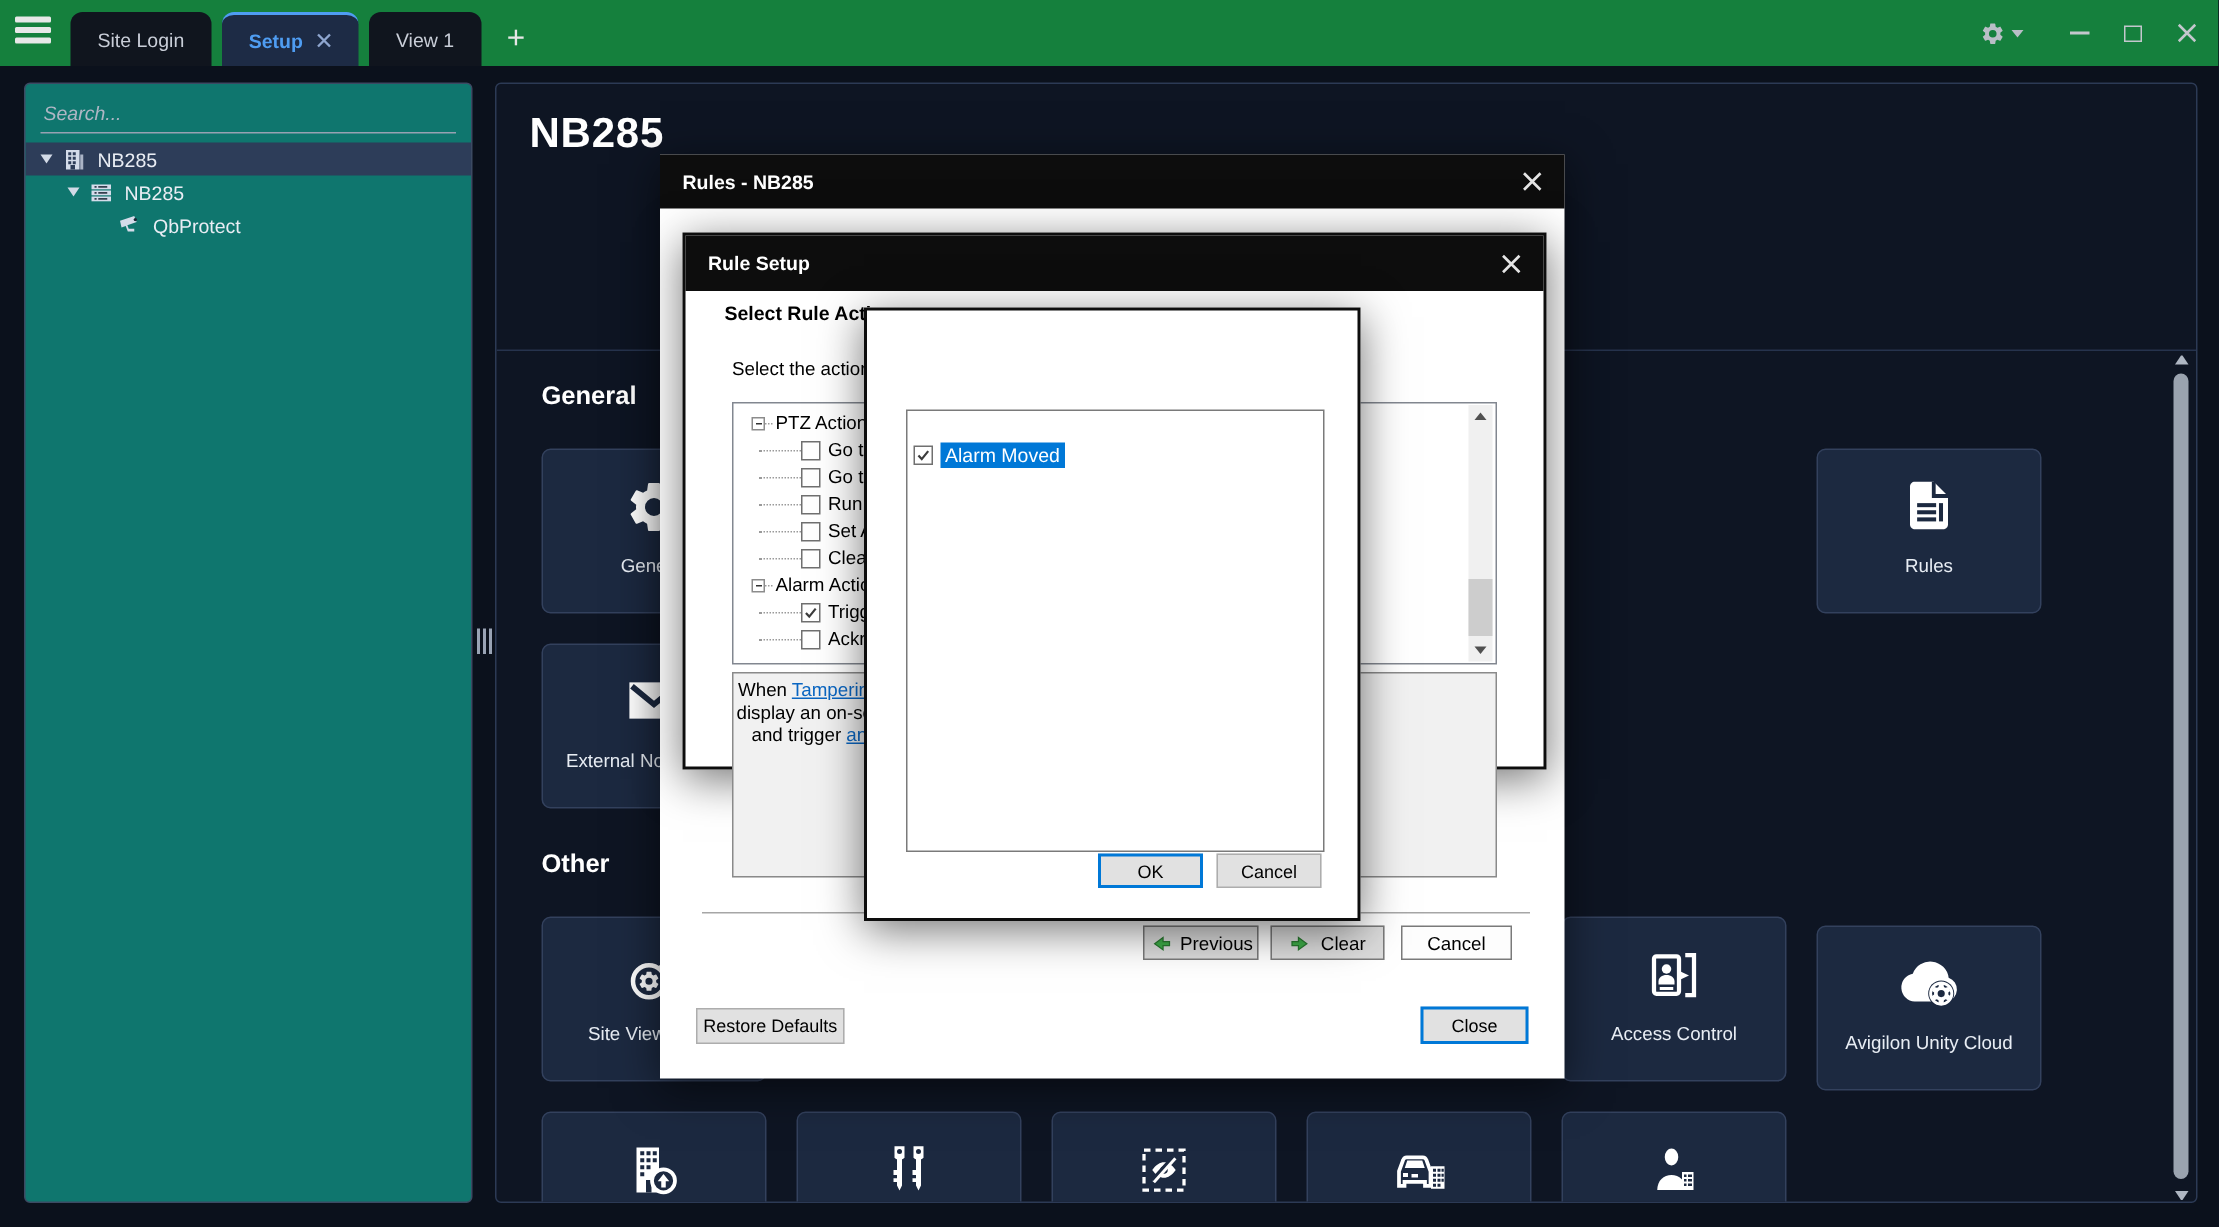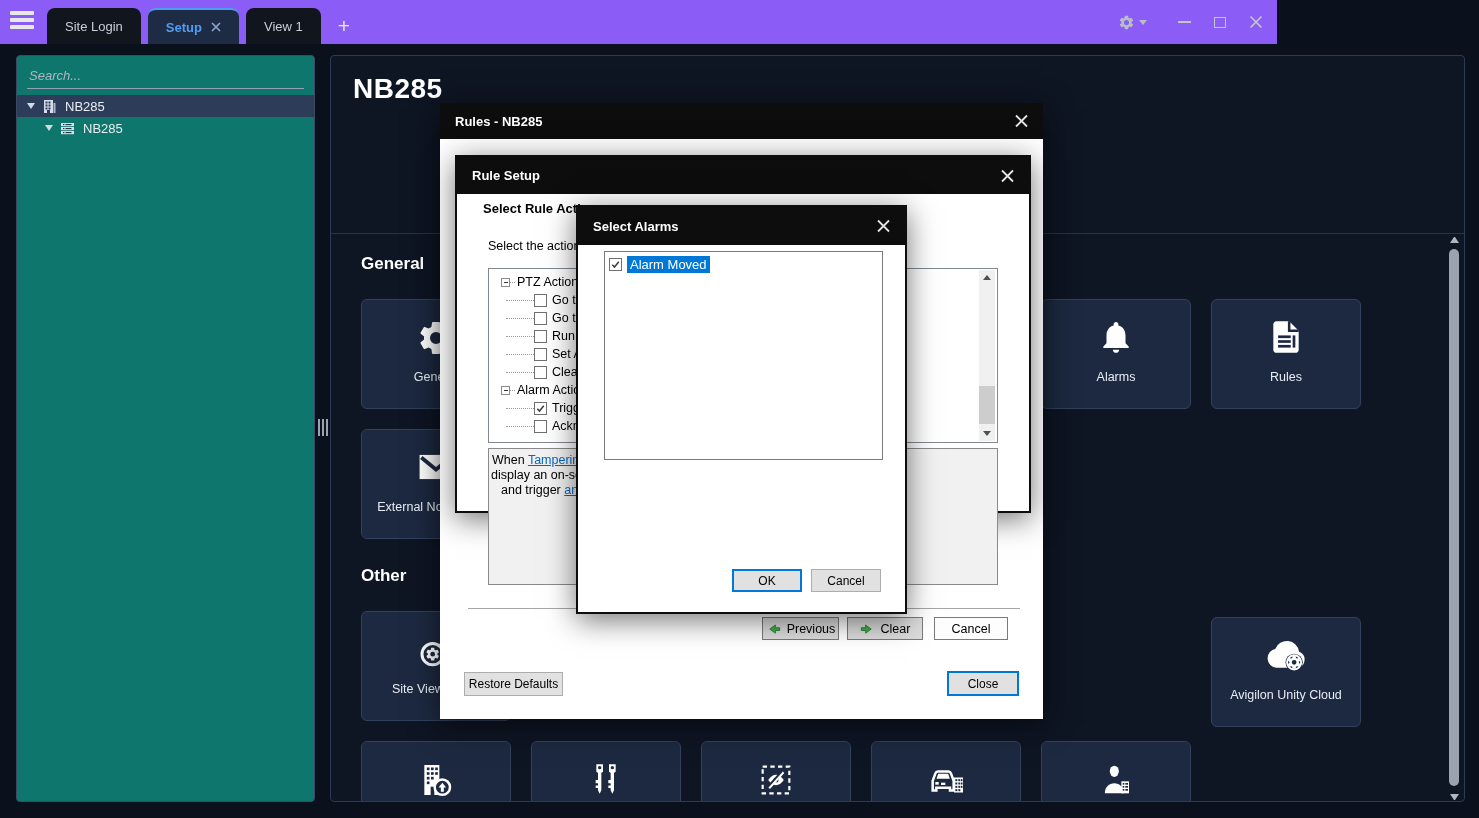--- a/index.html
+++ b/index.html
@@ -1,20 +1,20 @@
 <!DOCTYPE html>
 <html><head>
 <meta charset="utf-8">
 <style>
   * { margin:0; padding:0; box-sizing:border-box; }
   html,body { width:1479px; height:818px; overflow:hidden; }
   body { font-family:"Liberation Sans", sans-serif; background:#0b111c; position:relative; }
 
   
-  .topbar { position:absolute; left:0; top:0; width:1277px; height:44px; background:#8b5cf6; }
+  .topbar { position:absolute; left:0; top:0; width:1479px; height:44px; background:#15803d; }
   .hamburger { position:absolute; left:10px; top:11px; width:26px; height:22px; cursor:pointer; }
   .hamburger i { display:block; width:24px; height:3.5px; background:#e8e8e8; margin:0 0 3.5px 0; border-radius:1px; }
   .tabs { position:absolute; left:47px; top:5px; display:flex; align-items:flex-end; height:39px; }
   .tab { height:36px; margin-right:7px; padding:0 18px; display:flex; align-items:center; gap:9px;
          background:#10151e; color:#c9ced8; font-size:13px; border-radius:8px 8px 0 0; cursor:pointer; }
   .tab.active { background:#1d2b45; color:#4f9df2; border-top:2px solid #4f9df2; font-weight:bold; }
   .newtab { color:#e6e6e6; font-size:21px; padding:0 10px 6px 10px; cursor:pointer; }
   .winctl { position:absolute; right:0; top:0; height:44px; display:flex; align-items:center; }
   .gearbtn { display:flex; align-items:center; gap:4px; margin-right:22px; cursor:pointer; }
   .caret-down { width:0; height:0; border-left:4px solid transparent; border-right:4px solid transparent; border-top:5px solid #b9bec6; }
@@ -105,21 +105,21 @@
 
   
   .lscroll { position:absolute; right:2px; top:1px; width:16px; height:171px; background:#f0f0f0; }
   .lscroll .a { position:absolute; left:4px; width:0; height:0; }
   .lscroll .a.up { top:5px; border-left:4px solid transparent; border-right:4px solid transparent; border-bottom:5px solid #505050; }
   .lscroll .a.dn { bottom:5px; border-left:4px solid transparent; border-right:4px solid transparent; border-top:5px solid #505050; }
   .lscroll .th { position:absolute; left:0; top:116px; width:16px; height:38px; background:#cdcdcd; }
 
   
   .sa-title { height:38px; }
-  .sa-listbox { position:absolute; left:26px; top:44px; width:279px; height:209px; background:#fff; border:1px solid #7a7a7a; padding:3px 4px; }
+  .sa-listbox { position:absolute; left:26px; top:66px; width:279px; height:295px; background:#fff; border:1px solid #7a7a7a; padding:20px 4px; }
   .sa-item { display:flex; align-items:center; gap:5px; height:19px; cursor:pointer; }
   .sa-item .itemlbl { font-size:13px; padding:1px 3px; white-space:nowrap; }
   .sa-item.selected .itemlbl { background:#0078d7; color:#fff; }
   .btn-ok { position:absolute; left:154px; top:362px; width:70px; height:23px; }
   .btn-sacancel { position:absolute; left:233px; top:362px; width:70px; height:23px; }
 
   svg { display:block; }
 </style>
 </head>
 <body>
@@ -205,20 +205,29 @@
             <rect x="3" y="7.1" width="1.4" height="1"></rect>
             <rect x="3" y="11.1" width="1.4" height="1"></rect>
             <rect x="5.5" y="3.1" width="6" height="1"></rect>
             <rect x="5.5" y="7.1" width="6" height="1"></rect>
             <rect x="5.5" y="11.1" width="6" height="1"></rect>
           </g>
         </svg>
     </span>
     <span>NB285</span>
   </div>
+  <div class="trow" style="padding-left:62px;">
+    <span class="ticon14">
+      <svg width="16" height="14" viewBox="0 0 16 14">
+          <path fill="#d4dcea" d="M1 4.2L10.5 1l1.6 4-6.2 2.2.9 2.3h3.7v1.8H6.2L4.8 7.6 2 8.6z"></path>
+          <circle cx="11.2" cy="3.4" r="1.1" fill="#1b2534"></circle>
+        </svg>
+    </span>
+    <span>QbProtect</span>
+  </div>
 </div>
 
 <div class="splitter">
   <div class="splitgrip">
       <i></i>
       <i></i>
       <i></i>
     </div>
 </div>
 
@@ -231,28 +240,20 @@
 
   <div class="tile" style="left:30px; top:243px;">
     <div class="ic">
       <svg width="40" height="40" viewBox="0 0 24 24" fill="#fff">
           <path d="M19.14 12.94c.04-.3.06-.61.06-.94 0-.32-.02-.64-.07-.94l2.03-1.58a.49.49 0 00.12-.61l-1.92-3.32a.49.49 0 00-.59-.22l-2.39.96c-.5-.38-1.03-.7-1.62-.94l-.36-2.54a.48.48 0 00-.48-.41h-3.84c-.24 0-.43.17-.47.41l-.36 2.54c-.59.24-1.13.57-1.62.94l-2.39-.96a.49.49 0 00-.59.22L2.74 8.87c-.12.21-.08.47.12.61l2.03 1.58c-.05.3-.09.63-.09.94s.02.64.07.94l-2.03 1.58a.49.49 0 00-.12.61l1.92 3.32c.12.22.37.29.59.22l2.39-.96c.5.38 1.03.7 1.62.94l.36 2.54c.05.24.24.41.48.41h3.84c.24 0 .44-.17.47-.41l.36-2.54c.59-.24 1.13-.56 1.62-.94l2.39.96c.22.08.47 0 .59-.22l1.92-3.32c.12-.22.07-.47-.12-.61l-2.01-1.58zM12 15.6A3.6 3.6 0 1115.6 12 3.61 3.61 0 0112 15.6z"></path>
         </svg>
     </div>
     <div class="lbl">General</div>
   </div>
 
-  <div class="tile" style="left:710px; top:243px;">
-    <div class="ic">
-      <svg width="38" height="38" viewBox="0 0 24 24" fill="#fff">
-          <path d="M12 22c1.1 0 2-.9 2-2h-4c0 1.1.9 2 2 2zm6-6v-5c0-3.07-1.63-5.64-4.5-6.32V4c0-.83-.67-1.5-1.5-1.5s-1.5.67-1.5 1.5v.68C7.64 5.36 6 7.92 6 11v5l-2 2v1h16v-1l-2-2z"></path>
-        </svg>
-    </div>
-    <div class="lbl">Alarms</div>
-  </div>
 
   <div class="tile" style="left:880px; top:243px;">
     <div class="ic">
       <svg width="38" height="38" viewBox="0 0 24 24">
           <path fill="#fff" d="M14 2H6c-1.1 0-2 .9-2 2v16c0 1.1.9 2 2 2h12c1.1 0 2-.9 2-2V8l-6-6z"></path>
           <path d="M14 2v6h6" fill="none" stroke="#1c2940" stroke-width="1.6"></path>
           <g fill="#1c2940">
             <rect x="7" y="11" width="8" height="1.7"></rect>
             <rect x="7" y="14" width="8" height="1.7"></rect>
             <rect x="7" y="17" width="8" height="1.7"></rect>
@@ -281,20 +282,33 @@
             <path d="M19.14 12.94c.04-.3.06-.61.06-.94 0-.32-.02-.64-.07-.94l2.03-1.58a.49.49 0 00.12-.61l-1.92-3.32a.49.49 0 00-.59-.22l-2.39.96c-.5-.38-1.03-.7-1.62-.94l-.36-2.54a.48.48 0 00-.48-.41h-3.84c-.24 0-.43.17-.47.41l-.36 2.54c-.59.24-1.13.57-1.62.94l-2.39-.96a.49.49 0 00-.59.22L2.74 8.87c-.12.21-.08.47.12.61l2.03 1.58c-.05.3-.09.63-.09.94s.02.64.07.94l-2.03 1.58a.49.49 0 00-.12.61l1.92 3.32c.12.22.37.29.59.22l2.39-.96c.5.38 1.03.7 1.62.94l.36 2.54c.05.24.24.41.48.41h3.84c.24 0 .44-.17.47-.41l.36-2.54c.59-.24 1.13-.56 1.62-.94l2.39.96c.22.08.47 0 .59-.22l1.92-3.32c.12-.22.07-.47-.12-.61l-2.01-1.58zM12 15.6A3.6 3.6 0 1115.6 12 3.61 3.61 0 0112 15.6z"></path>
           </g>
           <path d="M14.5 9.5l4-4" stroke="#fff" stroke-width="2.4"></path>
           <circle cx="19.3" cy="4.8" r="2.3" fill="#fff"></circle>
           <path d="M16 12.5l4.5 1.5" stroke="#fff" stroke-width="2"></path>
         </svg>
     </div>
     <div class="lbl">Site View Editor</div>
   </div>
 
+  <div class="tile" style="left:710px; top:555px;">
+    <div class="ic">
+      <svg width="40" height="40" viewBox="0 0 24 24">
+          <rect x="4" y="4.5" width="10" height="15" rx="1" fill="none" stroke="#fff" stroke-width="1.7"></rect>
+          <circle cx="9" cy="9.6" r="1.9" fill="#fff"></circle>
+          <path d="M5.8 14.6c0-1.6 1.4-2.6 3.2-2.6s3.2 1 3.2 2.6v1.2H5.8z" fill="#fff"></path>
+          <rect x="6.3" y="16.8" width="5.4" height="1.2" fill="#fff"></rect>
+          <path d="M16.5 4h3.5v16h-3.5" fill="none" stroke="#fff" stroke-width="1.7"></path>
+          <path d="M14.8 10.7l3.2 1.5-3.2 1.5z" fill="#fff"></path>
+        </svg>
+    </div>
+    <div class="lbl">Access Control</div>
+  </div>
 
   <div class="tile" style="left:880px; top:561px;text-decoration:underline;">
     <div class="ic">
       <svg width="46" height="40" viewBox="0 0 26 22">
           <path fill="#fff" d="M20.4 8.6A7 7 0 006.9 7.1 5.3 5.3 0 007.6 17.6H19.9a4.7 4.7 0 00.5-9z"></path>
           <circle cx="17.6" cy="14.6" r="4.9" fill="#1c2940"></circle>
           <circle cx="17.6" cy="14.6" r="4" fill="none" stroke="#fff" stroke-width="1.1"></circle>
           <g transform="translate(13.1,10.1) scale(0.375)" fill="#fff">
             <path d="M19.14 12.94c.04-.3.06-.61.06-.94 0-.32-.02-.64-.07-.94l2.03-1.58a.49.49 0 00.12-.61l-1.92-3.32a.49.49 0 00-.59-.22l-2.39.96c-.5-.38-1.03-.7-1.62-.94l-.36-2.54a.48.48 0 00-.48-.41h-3.84c-.24 0-.43.17-.47.41l-.36 2.54c-.59.24-1.13.57-1.62.94l-2.39-.96a.49.49 0 00-.59.22L2.74 8.87c-.12.21-.08.47.12.61l2.03 1.58c-.05.3-.09.63-.09.94s.02.64.07.94l-2.03 1.58a.49.49 0 00-.12.61l1.92 3.32c.12.22.37.29.59.22l2.39-.96c.5.38 1.03.7 1.62.94l.36 2.54c.05.24.24.41.48.41h3.84c.24 0 .44-.17.47-.41l.36-2.54c.59-.24 1.13-.56 1.62-.94l2.39.96c.22.08.47 0 .59-.22l1.92-3.32c.12-.22.07-.47-.12-.61l-2.01-1.58zM12 15.6A3.6 3.6 0 1115.6 12 3.61 3.61 0 0112 15.6z"></path>
           </g>
@@ -513,28 +527,20 @@
       <svg width="15" height="14" viewBox="0 0 16 15">
           <path d="M6 3.2v2.9H1.4v3H6V12l6-4.4z" fill="#3fae49" stroke="#2a7a31" stroke-width="0.9"></path>
         </svg>
     </span>
     <span>Clear</span>
   </div>
   <button class="btn-rscancel">Cancel</button>
 </div>
 
 <div class="dlg dlg-selectalarms">
-  <div class="dlg-title sa-title">
-    <span>Select Alarms</span>
-    <span class="dlg-x">
-      <svg width="15" height="15" viewBox="0 0 15 15">
-          <path d="M2 2l11 11M13 2L2 13" stroke="#e4e4e4" stroke-width="1.8"></path>
-        </svg>
-    </span>
-  </div>
   <div class="sa-listbox">
     <div class="sa-item selected">
       <span class="cb checked">
         <svg width="11" height="11" viewBox="0 0 12 12" style="position:absolute;left:0;top:0;">
             <path d="M2.5 6.2l2.4 2.6L9.6 3" stroke="#3c3c3c" stroke-width="1.6" fill="none"></path>
           </svg>
       </span>
       <span class="itemlbl">Alarm Moved</span>
     </div>
   </div>

